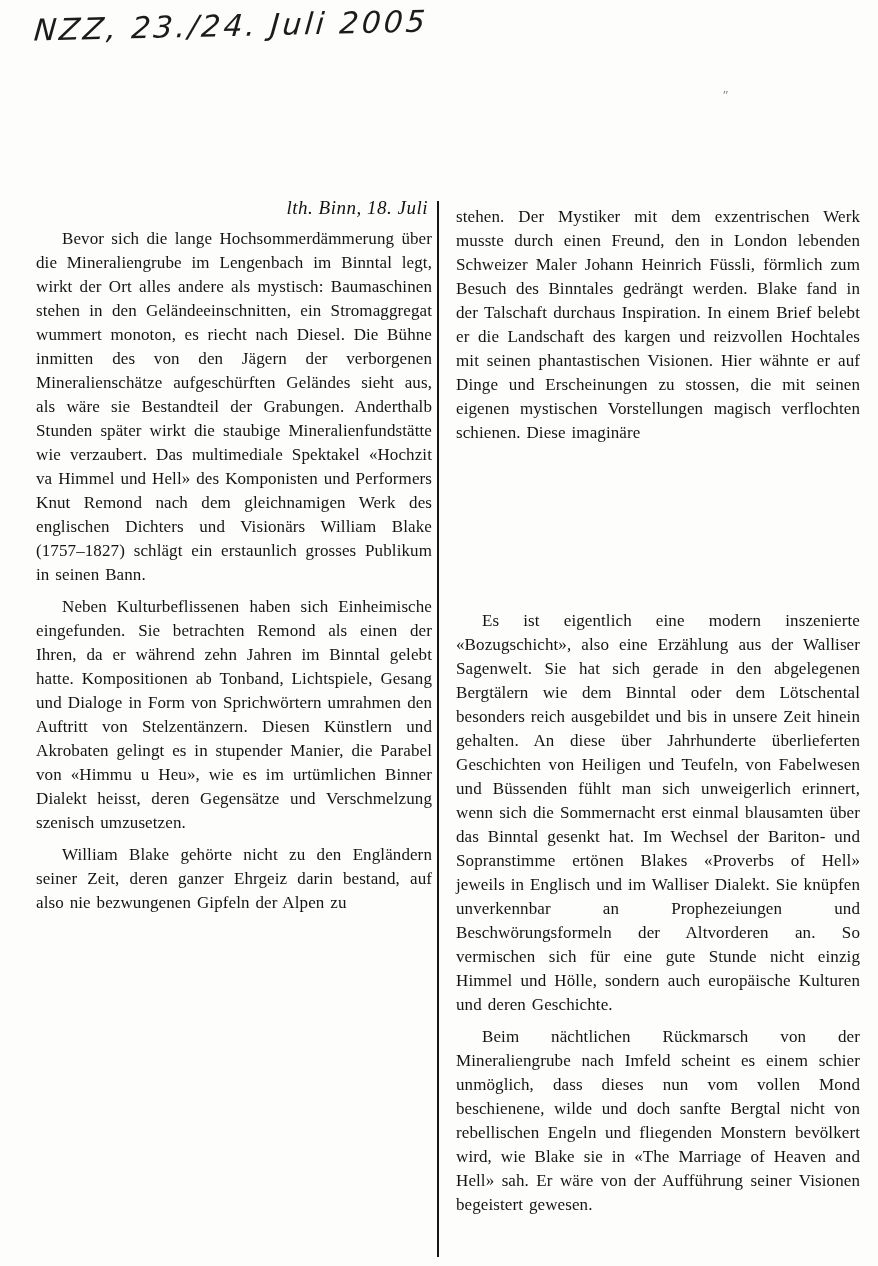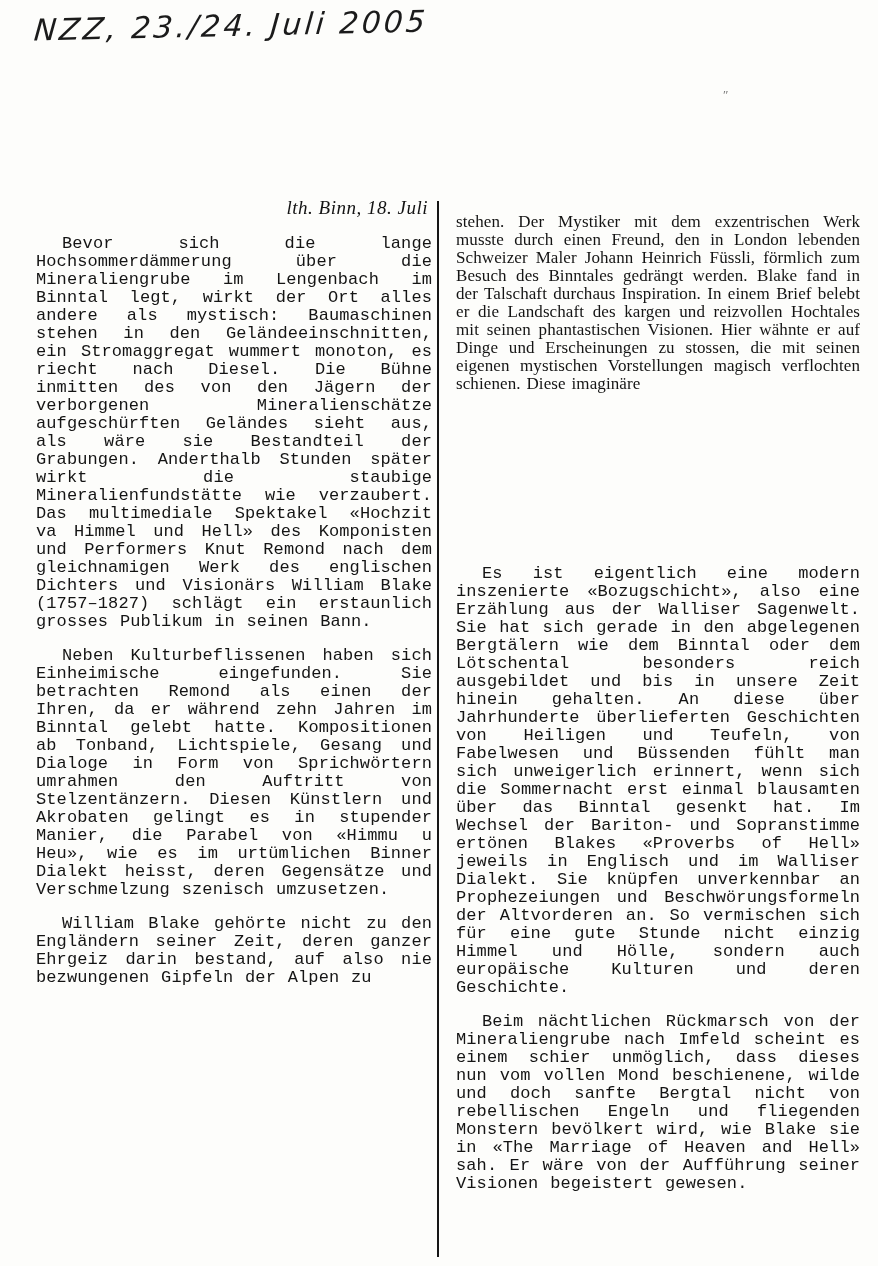--- a/index.html
+++ b/index.html
@@ -80,30 +80,30 @@
   .dateline {
     font-style: italic;
     font-size: 19px;
     text-align: right;
     padding-right: 4px;
     margin: 0 0 8px 0;
     letter-spacing: 0.5px;
   }
 
   p.body {
-    margin: 16px 0 4px 0;
+    margin: 8px 0 4px 0;
     font-size: 17px;
-    line-height: 18px;
+    line-height: 24px;
     text-align: justify;
     letter-spacing: 0.1px;
     word-spacing: 1.5px;
     hyphens: auto;
     -webkit-hyphens: auto;
   }
-  p.indent { text-indent: 26px; font-family: Liberation Mono, monospace; }
+  p.indent { text-indent: 26px; }
 
   .photo-gap {
     height: 152px;
   }
 
   
   .speck {
     position: absolute;
     left: 723px;
     top: 90px;

